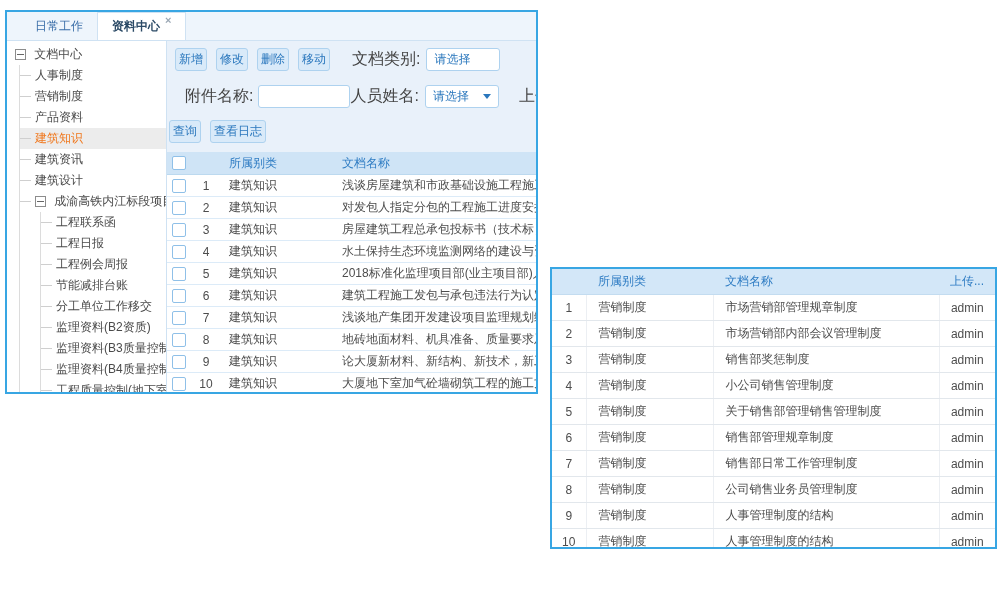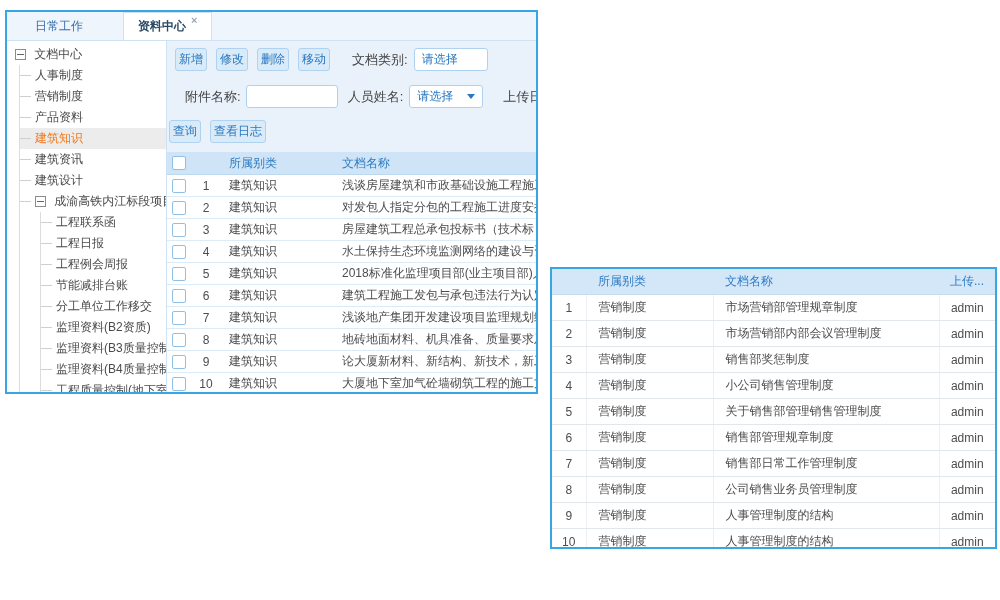--- a/index.html
+++ b/index.html
@@ -3,21 +3,21 @@
 <meta charset="utf-8">
 <style>
   html,body { margin:0; padding:0; background:#ffffff; }
   body { font-family:"Liberation Sans","DejaVu Sans",sans-serif; }
   .stage { position:relative; width:1000px; height:600px; background:#fff; overflow:hidden; }
 
   
   .panel1 { position:absolute; left:5px; top:10px; width:533px; height:384px;
             border:2px solid #38a6e3; background:#fff; overflow:hidden; box-sizing:border-box; }
   .tabbar { height:28px; background:#eef5fc; border-bottom:1px solid #cfe2f3;
-            display:flex; align-items:stretch; padding-left:14px;gap:26px; }
+            display:flex; align-items:stretch; padding-left:14px; }
   .tab { padding:0 14px; display:flex; align-items:center; font-size:12px; color:#3a6ea8; position:relative; }
   .tab.active { background:#fff; border:1px solid #cfe2f3; border-bottom:none;
                 font-weight:bold; color:#2b4a66; }
   .tab .close { font-size:11px; color:#9aa7b4; margin-left:5px; position:relative; top:-6px; line-height:1; }
 
   .panel-body { display:flex; height:calc(100% - 29px); }
 
   
   .tree { width:160px; min-width:160px; box-sizing:border-box; border-right:1px solid #cfe2f3;
           background:#fff; padding-top:3px; overflow:hidden; font-size:12px; color:#4a4a4a; }
@@ -36,21 +36,21 @@
 
   
   .content { flex:1; background:#e9f1fa; overflow:hidden; padding-top:4px; }
   .trow { display:flex; align-items:center; white-space:nowrap; }
   .trow > * { flex:0 0 auto; }
   .row-toolbar { margin:3px 0 14px 8px; }
   .row-filter  { margin:0 0 12px 18px; }
   .row-actions { margin:0 0 9px 2px; }
   .btn { background:#d9eaf9; border:1px solid #aed2ef; color:#2a77bd; font-size:12px;
          border-radius:3px; height:23px; line-height:21px; padding:0 3px; margin-right:9px; cursor:default; box-sizing:border-box; }
-  .flabel { font-size:13px; color:#444; }
+  .flabel { font-size:16px; color:#444; }
   .select { width:74px; height:23px; background:#fff; border:1px solid #aed2ef; border-radius:3px;
             display:flex; align-items:center; justify-content:space-between; padding:0 7px;
             color:#2a77bd; font-size:12px; box-sizing:border-box; }
   .arrow-down { width:0; height:0; border-left:4px solid transparent; border-right:4px solid transparent;
                 border-top:5px solid #2a77bd; }
   .txt-input { width:92px; height:23px; border:1px solid #aed2ef; border-radius:3px; background:#fff;
                margin-left:5px; box-sizing:border-box; outline:none; font-size:12px; padding:0 5px; }
 
   
   table.doc-table { border-collapse:collapse; width:100%; table-layout:fixed; font-size:12px; background:#fff; }
@@ -138,21 +138,21 @@
           <div class="select" style="margin-left:6px;">
             <span>请选择</span>
 
           </div>
 
         </div>
 
         <div class="trow row-filter">
           <span class="flabel">附件名称:</span>
           <input class="txt-input" type="text" value="" style="">
-          <span class="flabel" style="margin-left:10px;">人员姓名:</span>
+          <span class="flabel" style="">人员姓名:</span>
           <div class="select" style="margin-left:6px;">
             <span>请选择</span>
             <span class="arrow-down"></span>
           </div>
           <span class="flabel" style="margin-left:20px;">上传日期</span>
         </div>
 
         <div class="trow row-actions">
           <button class="btn">查询</button>
           <button class="btn">查看日志</button>

